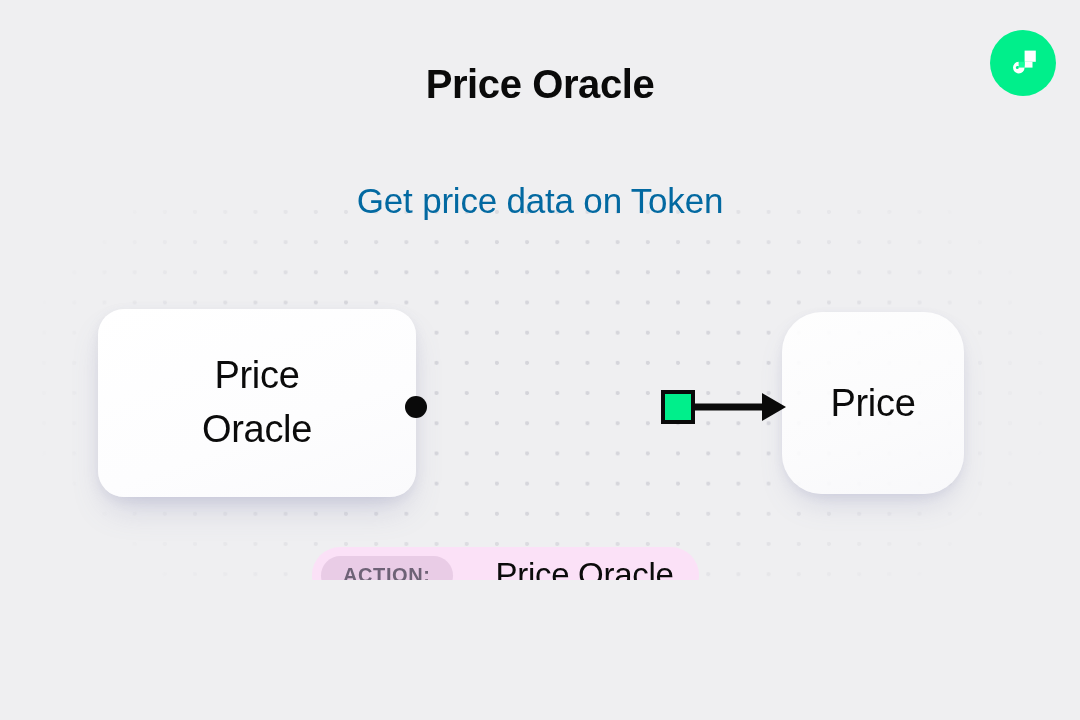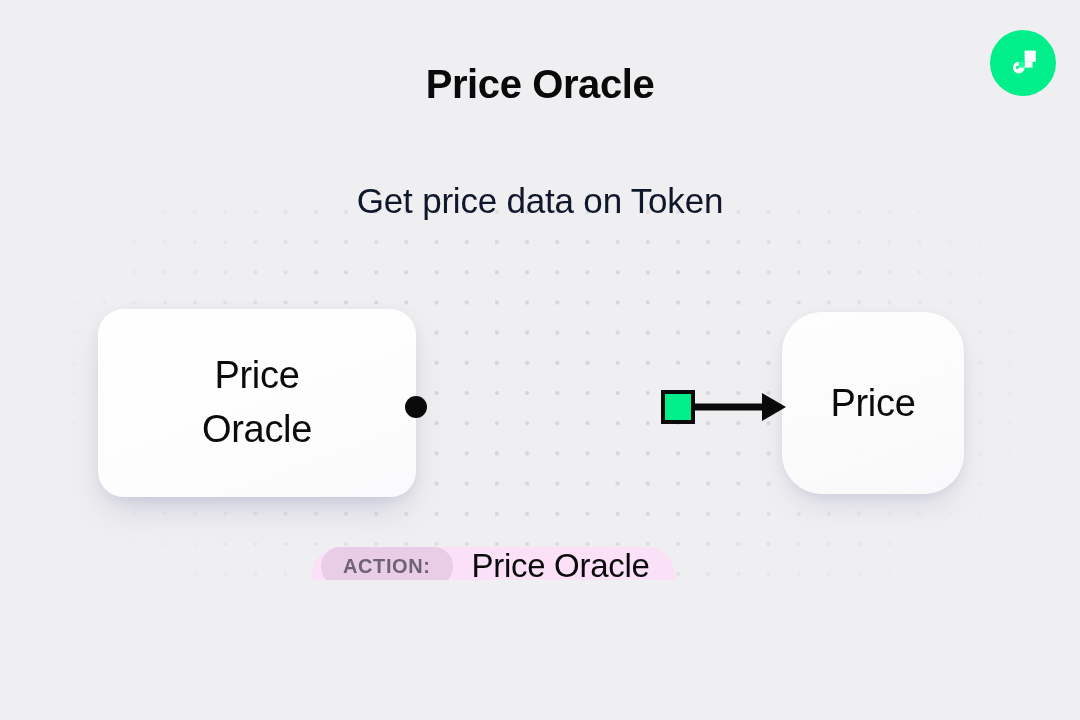--- a/index.html
+++ b/index.html
@@ -52,21 +52,21 @@
   }
   #page-subtitle {
     position: absolute;
     left: 0;
     top: 181px;
     width: 1080px;
     text-align: center;
     font-size: 35px;
     font-weight: 400;
     letter-spacing: -0.2px;
-    color: #0f172a;
+    color: #0369a1;
   }
 
   
   #flow-logo {
     position: absolute;
     right: 24px;
     top: 30px;
     width: 66px;
     height: 66px;
   }
@@ -137,22 +137,24 @@
 
   
   #action-bar {
     position: absolute;
     left: 312px;
     top: 547px;
     height: 56px;
     border-radius: 28px;
     background: #fbe1f7;
     display: flex;
+    align-items: center;
     padding: 0 26px 0 9px;
     box-sizing: border-box;
+    gap: 24px;
   }
   #action-tag {
     background: #e9cce6;
     border-radius: 22px;
     height: 39px;
     display: flex;
     align-items: center;
     padding: 0 22px;
     font-size: 20px;
     font-weight: 700;

